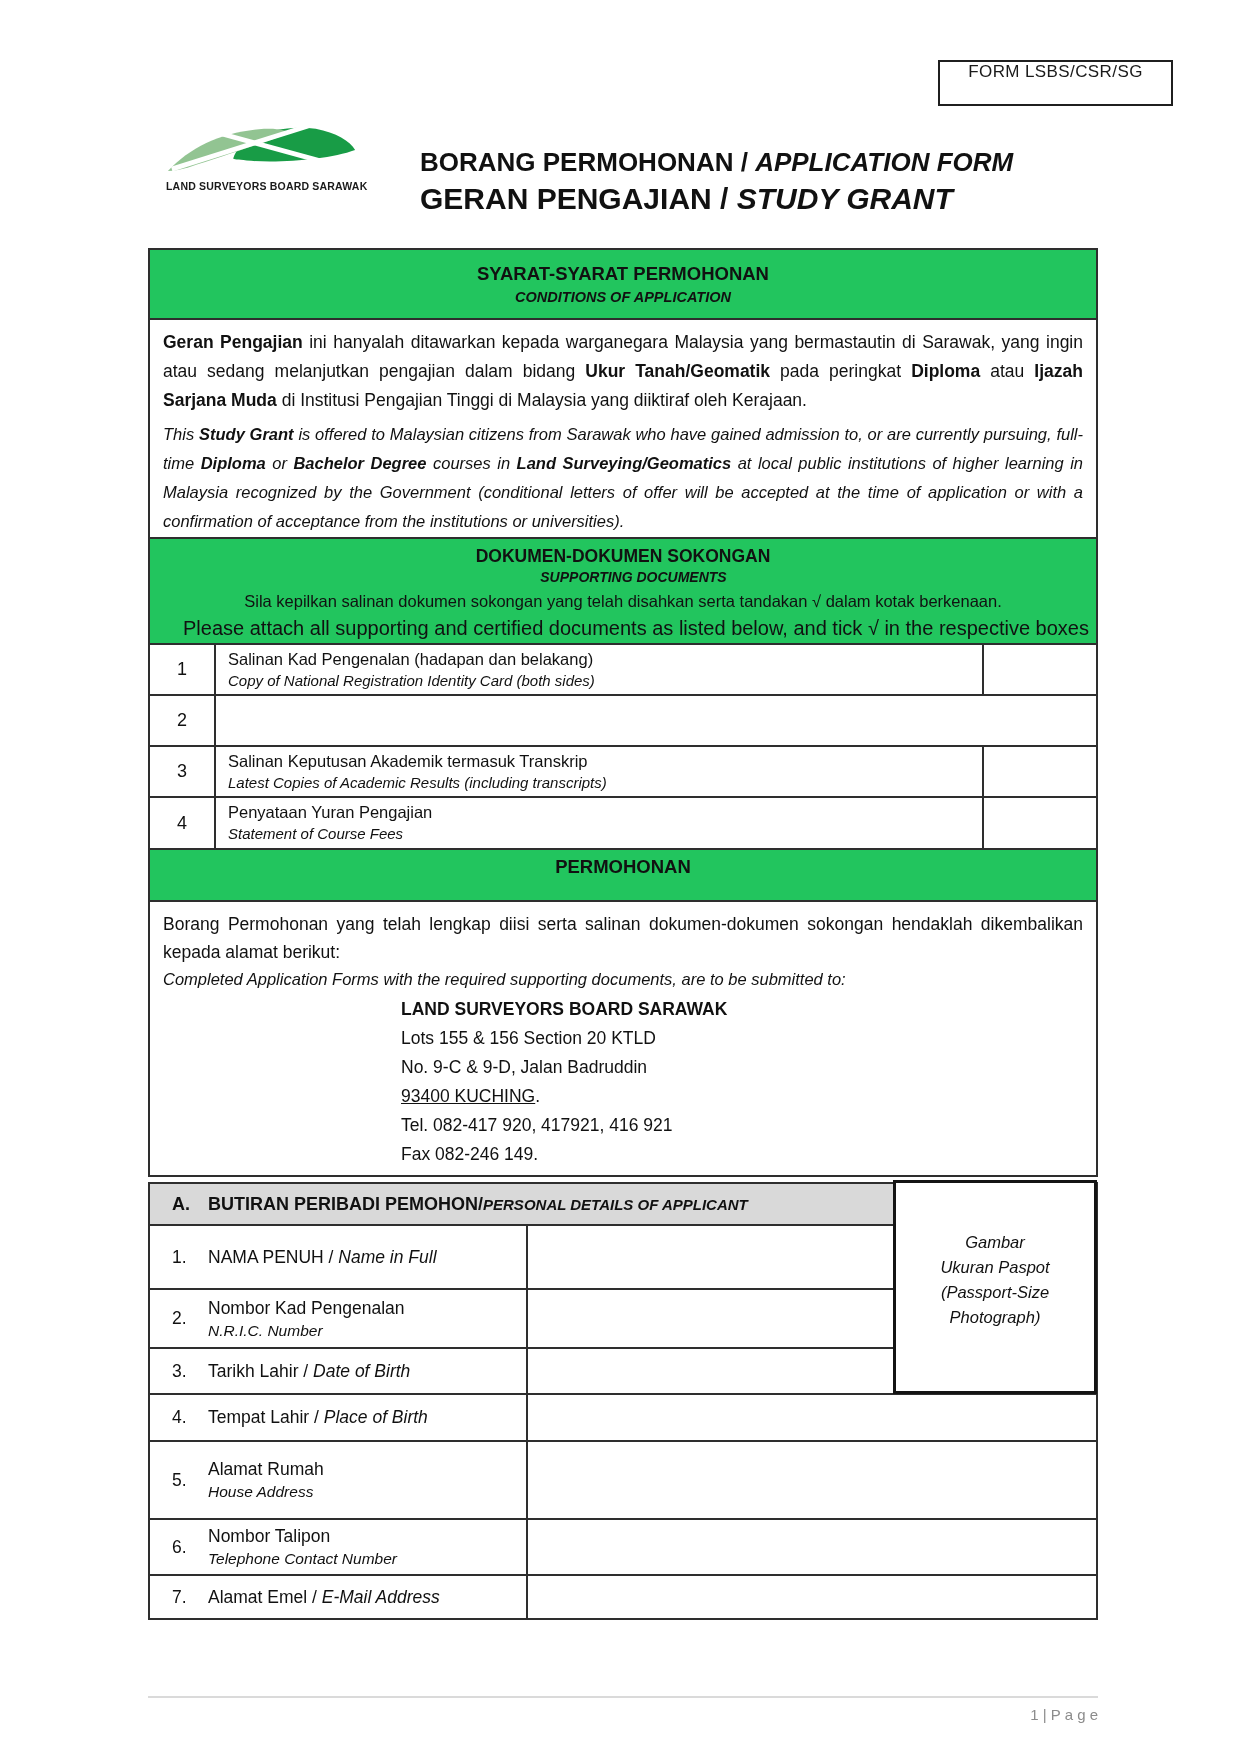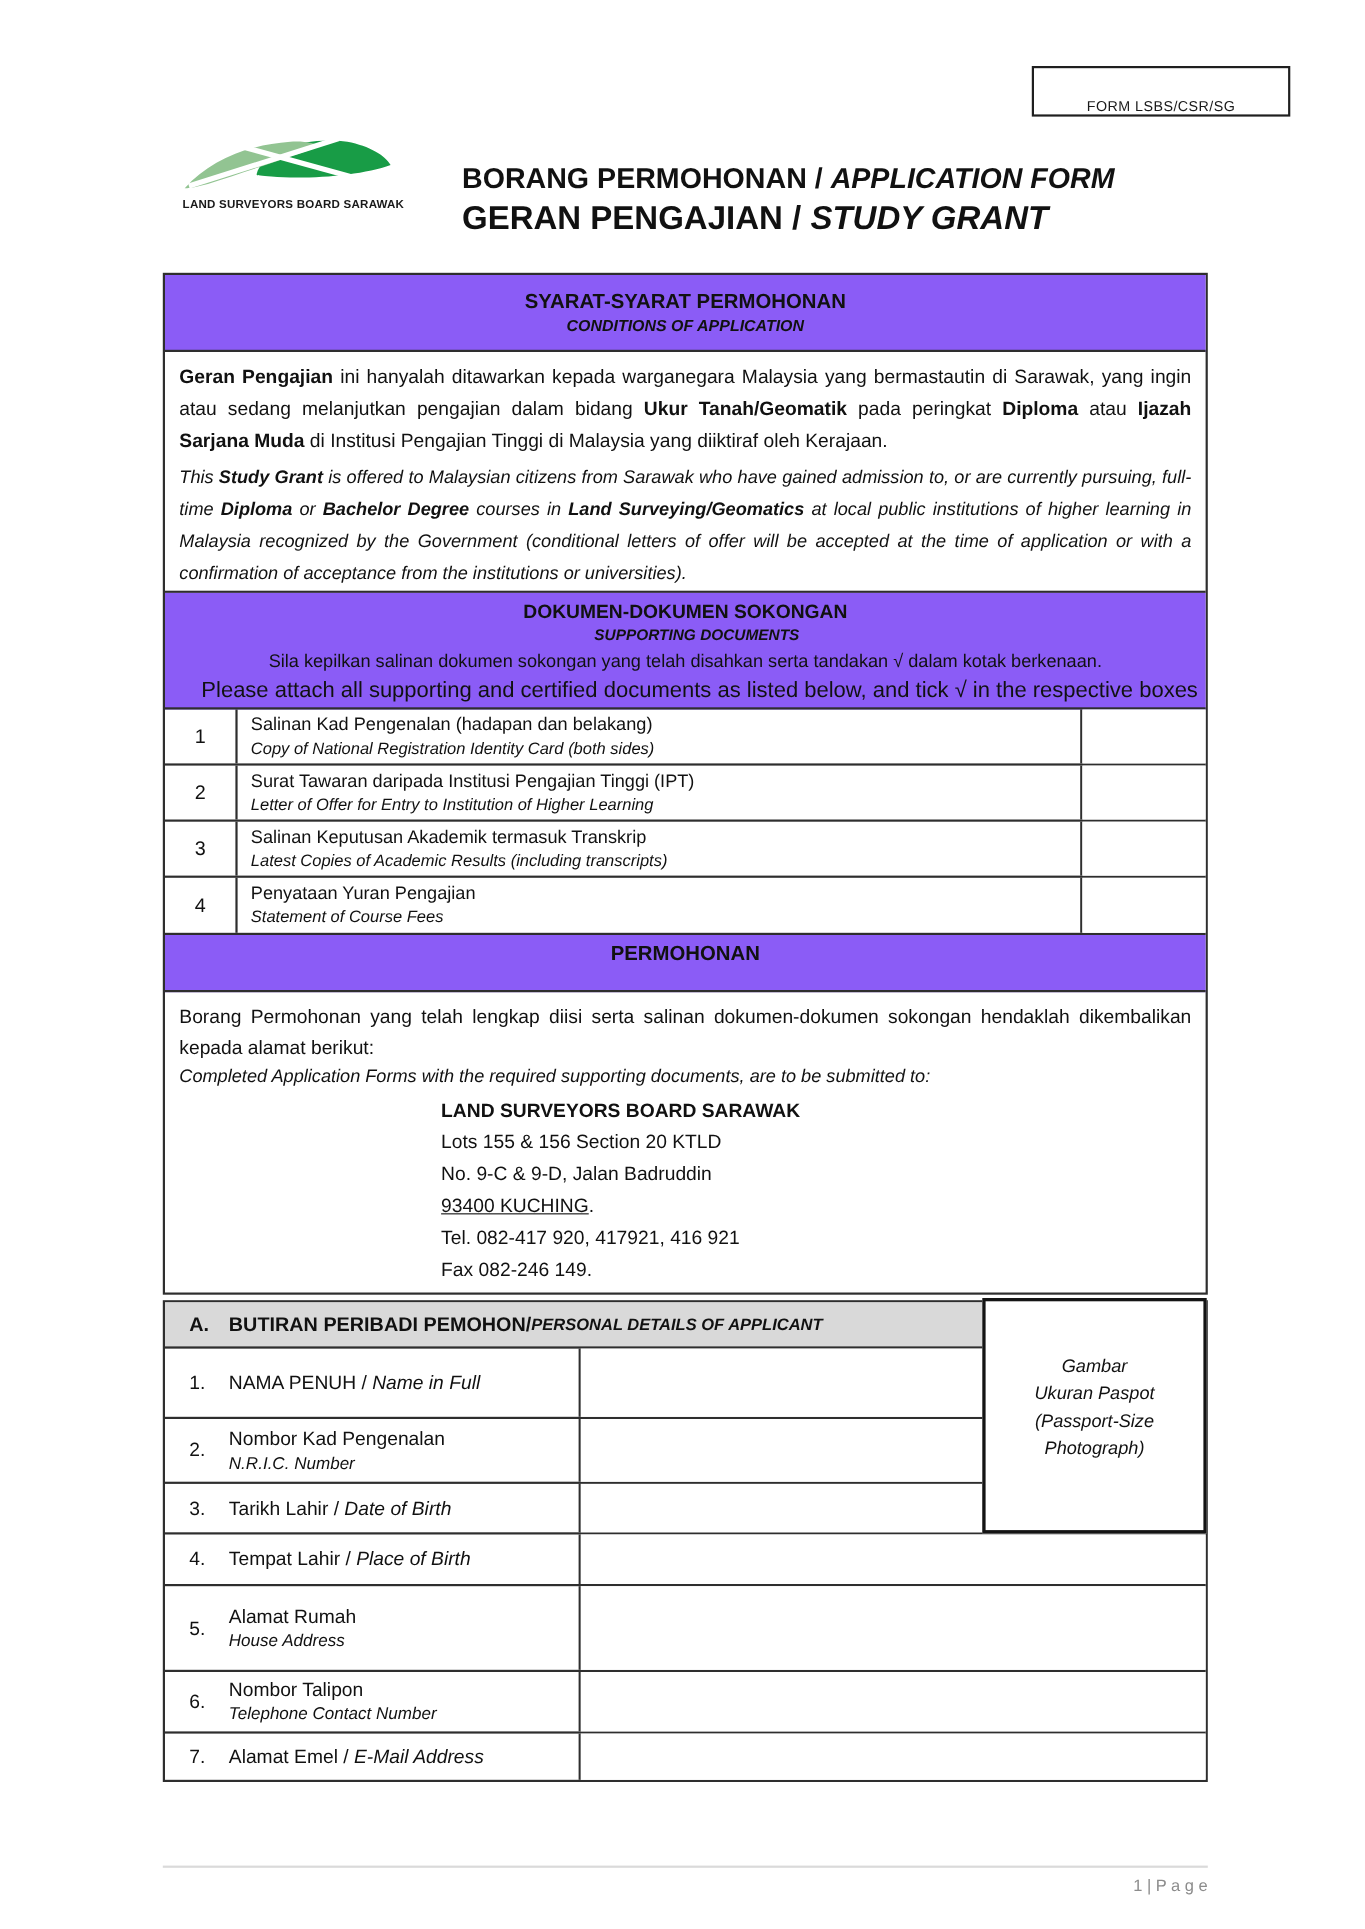--- a/index.html
+++ b/index.html
@@ -5,39 +5,39 @@
   * { margin:0; padding:0; box-sizing:border-box; }
   html,body { background:#e8e8e8; }
   .page {
     position:relative; width:1241px; height:1754px; margin:0 auto;
     background:#ffffff; overflow:hidden;
     font-family:"Liberation Sans", sans-serif; color:#111;
   }
   
   .form-code-box {
     position:absolute; left:938px; top:60px; width:235px; height:46px;
-    border:2px solid #1f1f1f; display:flex; align-items:flex-end; justify-content:center;
-    font-size:13px; letter-spacing:.4px; color:#1a1a1a;
+    border:2px solid #1f1f1f; display:flex; align-items:flex-start; justify-content:center;
+    font-size:17px; letter-spacing:.4px; color:#1a1a1a;
   }
   
   .logo { position:absolute; left:166px; top:120px; width:192px; text-align:center; }
   .logo svg { width:192px; height:58px; display:block; }
   .logo-text { font-size:10.5px; font-weight:bold; letter-spacing:.2px; margin-top:2px; white-space:nowrap; color:#1a1a1a; }
   
   .title-block { position:absolute; left:420px; top:146px; white-space:nowrap; }
   .t1 { font-size:26px; line-height:33px; }
   .t2 { font-size:30px; line-height:40px; }
   .bold { font-weight:bold; }
   .boldital { font-weight:bold; font-style:italic; }
   
   .main-table {
     position:absolute; left:148px; top:248px; width:950px;
     border:2px solid #2e2e2e; background:#fff;
   }
-  .peach { background:#8b5cf6; }
+  .peach { background:#22c55e; }
   .sec { border-bottom:2px solid #2e2e2e; overflow:hidden; }
   .sec:last-child { border-bottom:none; }
   .peach-hdr1 { height:70px; text-align:center; padding-top:11px; }
   .ph-my { font-size:18.5px; font-weight:bold; line-height:26px; }
   .ph-en { font-size:14.5px; font-weight:bold; font-style:italic; line-height:21px; }
   .cond-body { height:219px; padding:8px 13px 0 13px; }
   .para-my { font-size:17.5px; line-height:29px; text-align:justify; }
   .para-en { font-size:16.5px; line-height:29px; text-align:justify; font-style:italic; margin-top:5px; }
   .dok-hdr { height:106px; text-align:center; padding-top:5px; }
   .dh-my { font-size:17.5px; font-weight:bold; line-height:24px; }
@@ -135,24 +135,20 @@
       <div class="doc-num">1</div>
       <div class="doc-desc">
         <div class="d-my">Salinan Kad Pengenalan (hadapan dan belakang)</div>
         <div class="d-en">Copy of National Registration Identity Card (both sides)</div>
       </div>
       <div class="doc-check"></div>
     </div>
 
     <div class="doc-row">
       <div class="doc-num">2</div>
-      <div class="doc-desc">
-        <div class="d-my">Surat Tawaran daripada Institusi Pengajian Tinggi (IPT)</div>
-        <div class="d-en">Letter of Offer for Entry to Institution of Higher Learning</div>
-      </div>
       <div class="doc-check"></div>
     </div>
 
     <div class="doc-row">
       <div class="doc-num">3</div>
       <div class="doc-desc">
         <div class="d-my">Salinan Keputusan Akademik termasuk Transkrip</div>
         <div class="d-en">Latest Copies of Academic Results (including transcripts)</div>
       </div>
       <div class="doc-check"></div>

